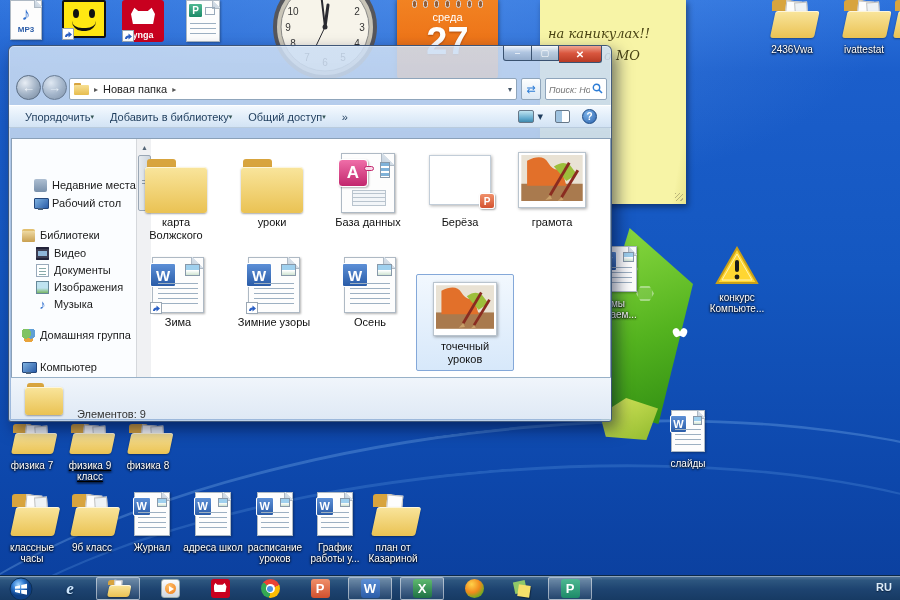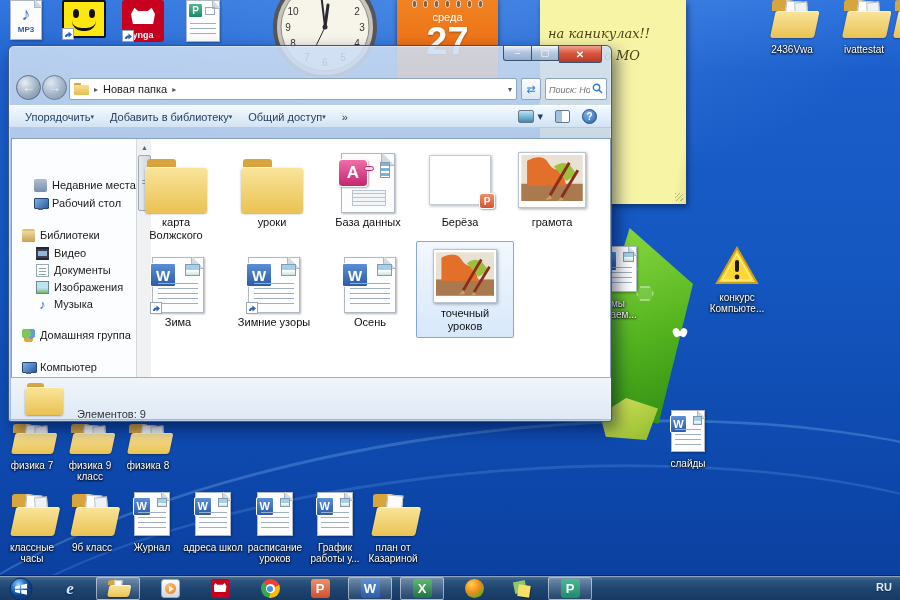--- a/index.html
+++ b/index.html
@@ -136,21 +136,21 @@
   .sscroll { position:absolute; left:124px; top:0; width:15px; height:100%; background:#f0f1f3; border-left:1px solid #d5d8dc; }
   .sarrow { position:absolute; left:1px; width:13px; height:14px; font-size:7px; color:#567; display:flex; align-items:center; justify-content:center; }
   .sthumb { position:absolute; left:1px; top:16px; width:13px; height:56px; border:1px solid #9aa7b5; border-radius:2px;
     background:linear-gradient(90deg,#e7ebef,#cdd5dd); }
   .sthumb:before { content:""; position:absolute; left:3px; top:24px; right:3px; height:6px;
     background:repeating-linear-gradient(180deg,#8a97a5 0 1px, rgba(0,0,0,0) 1px 3px); }
 
   .tile { position:absolute; width:92px; text-align:center; }
   .tname { font-size:11px; color:#111; line-height:13px; margin-top:3px; }
   .tile .icwrap { height:66px; display:flex; align-items:flex-end; justify-content:center; }
-  .tile.sel { background:linear-gradient(180deg,#f2f8fe,#d7e8fa); border:1px solid #84a8d9; border-radius:2px; padding:6px 0 4px; }
+  .tile.sel { background:linear-gradient(180deg,#f2f8fe,#d7e8fa); border:1px solid #84a8d9; border-radius:2px; padding:6px 0 4px;margin-top:33px; }
 
   .accessdoc { position:relative; width:54px; height:60px; background:#fdfdfd; border:1px solid #aeb9c4; box-shadow:1px 1px 2px rgba(0,0,0,.3); }
   .accessdoc .fold-c { position:absolute; right:-1px; top:-1px; width:14px; height:13px;
     background:linear-gradient(225deg,rgba(0,0,0,0) 48%, #d7e0e9 50%, #c3cfdb 100%); border-left:1px solid #aeb9c4; border-bottom:1px solid #aeb9c4; }
   .accessdoc .abox { position:absolute; left:-4px; top:5px; width:30px; height:28px; border-radius:4px;
     background:linear-gradient(180deg,#ef6ea8,#c2276d); border:1px solid #fff; color:#fff; font-weight:bold; font-size:17px;
     display:flex; align-items:center; justify-content:center; box-shadow:1px 1px 2px rgba(0,0,0,.3); }
   .accessdoc .key { position:absolute; left:22px; top:12px; width:10px; height:5px; background:#f8d8e8; border-radius:3px; border:1px solid #c2276d; }
   .accessdoc .tbl { position:absolute; right:4px; top:8px; width:10px; height:16px; background:repeating-linear-gradient(180deg,#7fb2d9 0 3px,#fff 3px 5px); border:1px solid #89a; }
   .accessdoc .lines { position:absolute; left:10px; right:8px; bottom:6px; height:16px; border:1px solid #b9c4ce;
@@ -335,21 +335,21 @@
     <div class="dlabel">
         <div>мы</div>
         <div>ираем...</div>
       </div>
   </div>
 
   <div class="dicon" style="left:4px; top:424px; width:56px;">
     <div class="fold open" style="width:42px; height:30px;"><span class="bk"></span><span class="paper"></span><span class="paper2"></span><span class="fr"></span></div>
     <div class="dlabel">физика 7</div>
   </div>
-  <div class="dicon" style="left:62px; top:424px; width:56px;">
+  <div class="dicon" style="left:62px; top:424px; width:56px;text-decoration:underline;">
     <div class="fold open" style="width:42px; height:30px;"><span class="bk"></span><span class="paper"></span><span class="paper2"></span><span class="fr"></span></div>
     <div class="dlabel">
         <div>физика 9</div>
         <div>класс</div>
       </div>
   </div>
   <div class="dicon" style="left:120px; top:424px; width:56px;">
     <div class="fold open" style="width:42px; height:30px;"><span class="bk"></span><span class="paper"></span><span class="paper2"></span><span class="fr"></span></div>
     <div class="dlabel">физика 8</div>
   </div>

